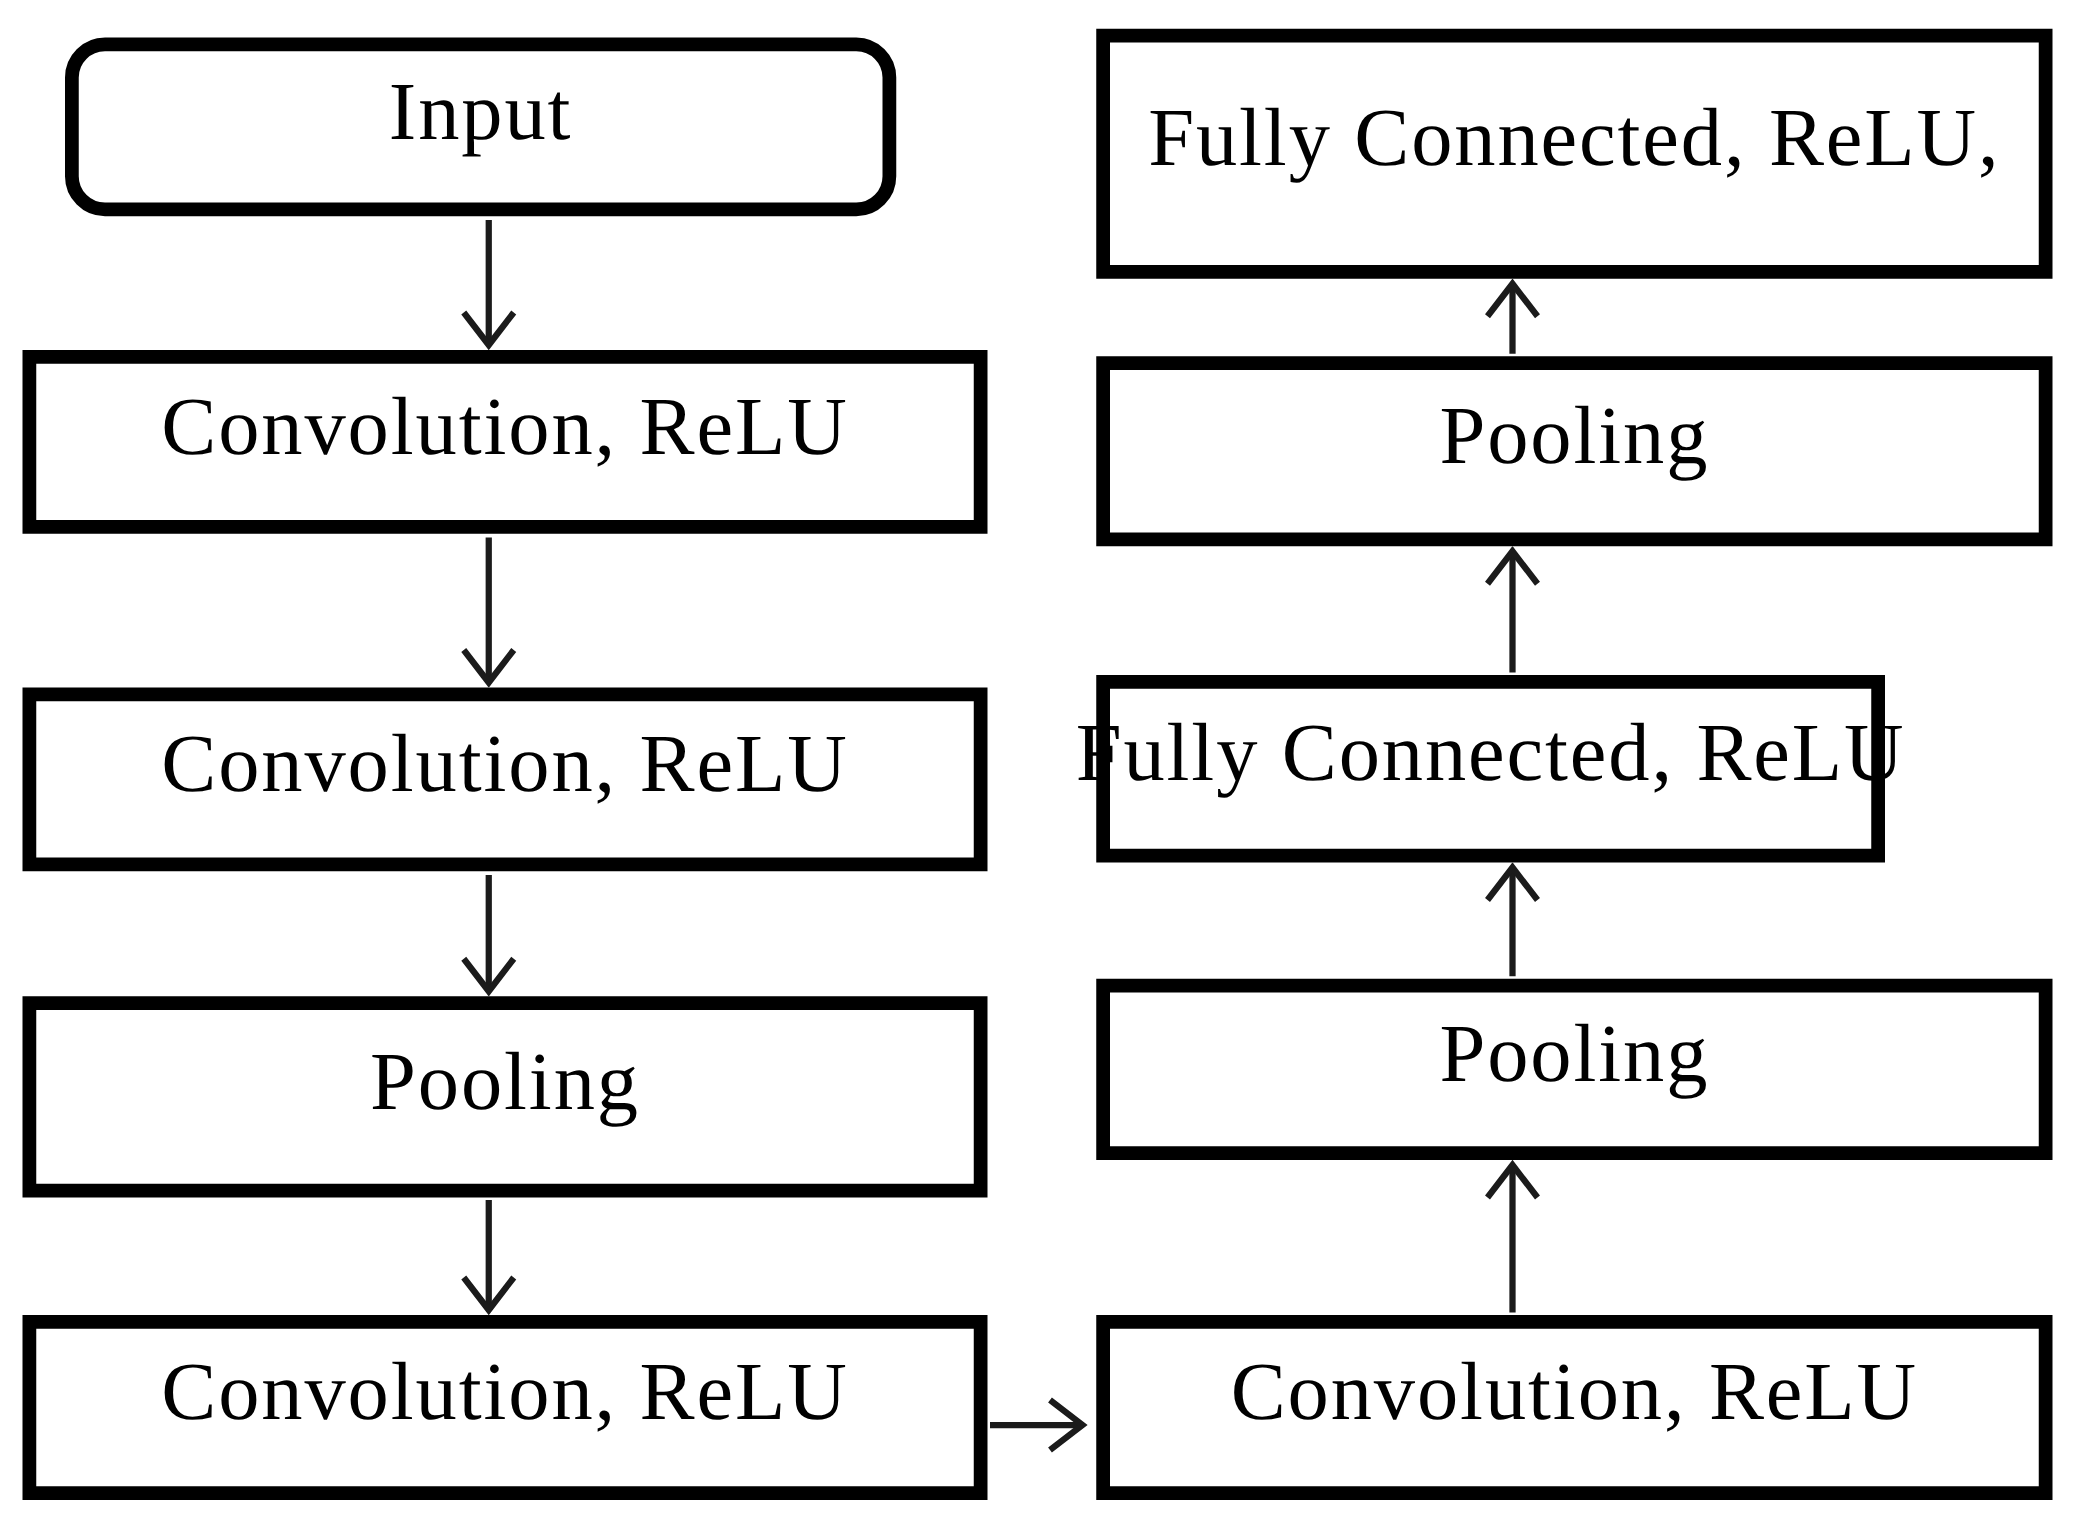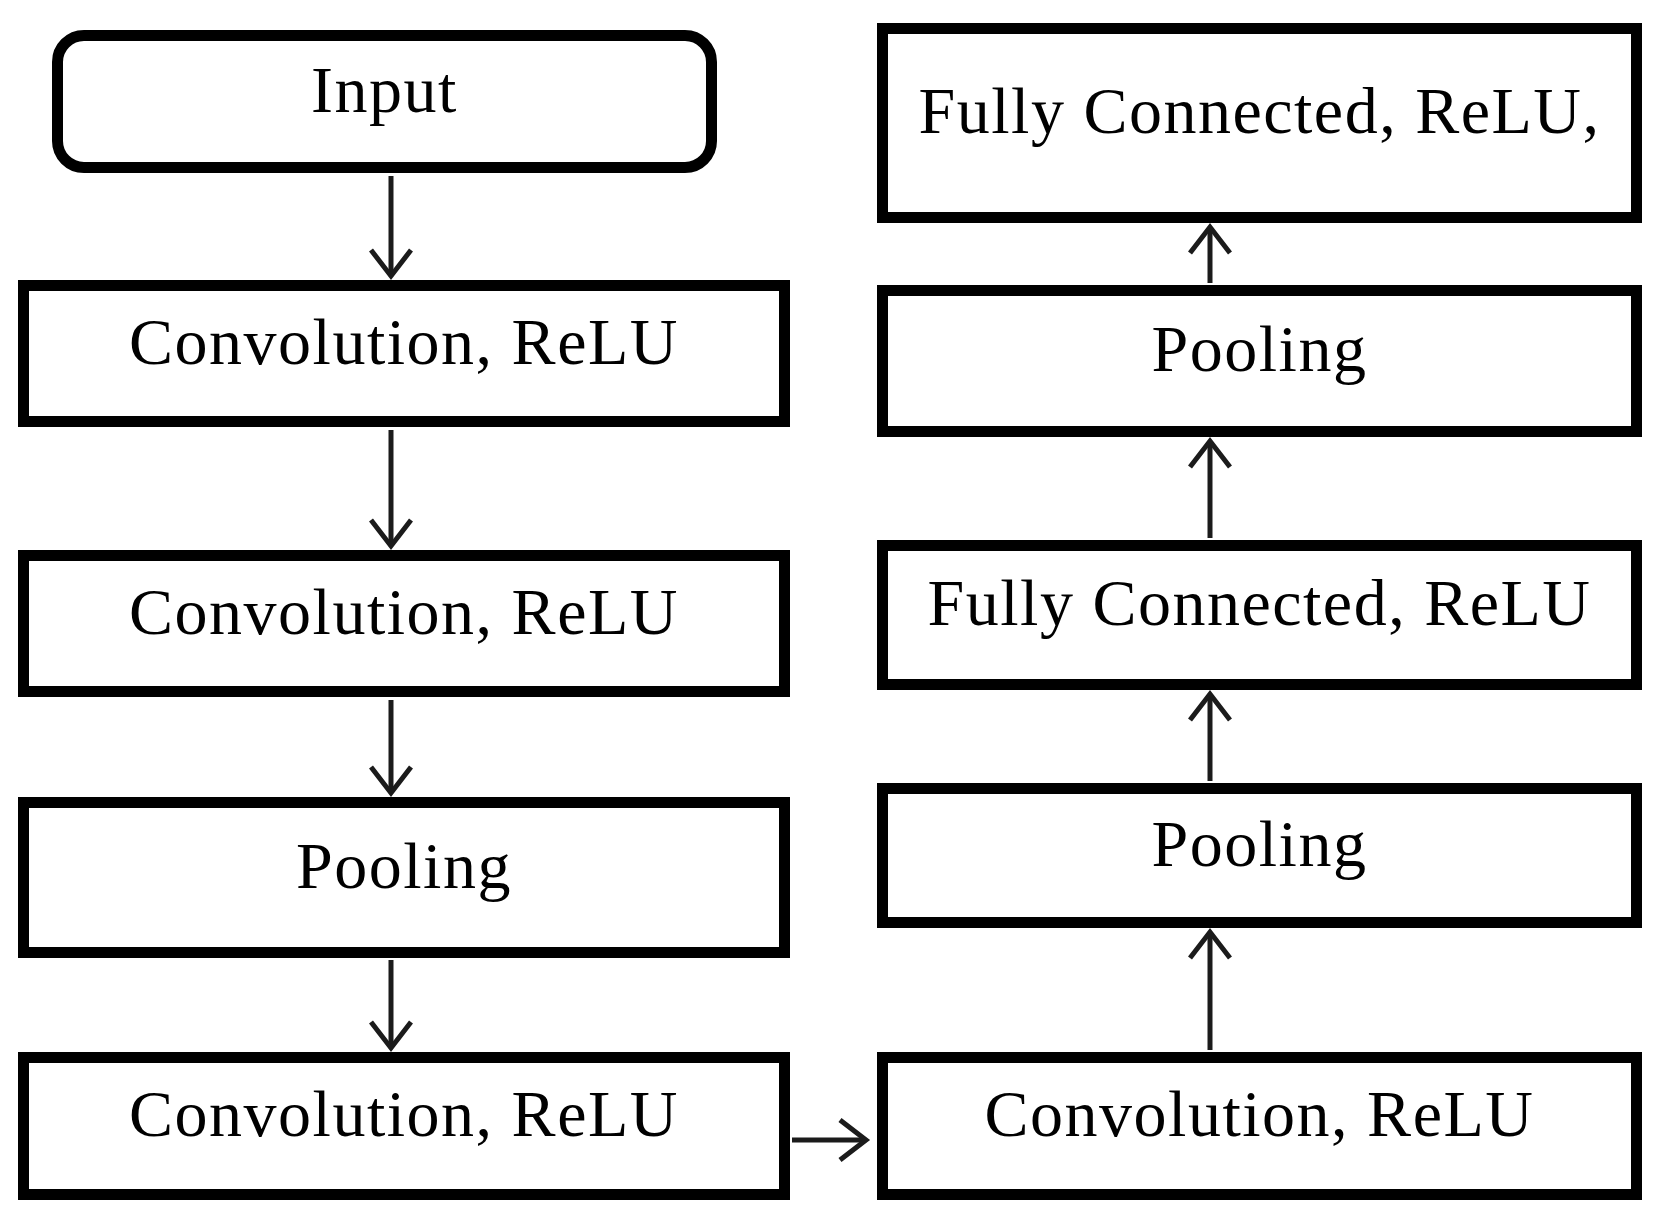--- a/index.html
+++ b/index.html
@@ -119,21 +119,21 @@
   </div>
 
   <div class="node" style="left:877px; top:23px; width:765px; height:200px;">
     <span class="line">Fully Connected, ReLU,</span>
   </div>
 
   <div class="node" style="left:877px; top:285px; width:765px; height:152px;">
     <span class="line">Pooling</span>
   </div>
 
-  <div class="node" style="left:877px; top:540px; width:765px; height:150px;text-align:center;">
+  <div class="node" style="left:877px; top:540px; width:631px; height:150px;text-align:center;">
     <span class="line">Fully Connected, ReLU</span>
   </div>
 
   <div class="node" style="left:877px; top:783px; width:765px; height:145px;">
     <span class="line">Pooling</span>
   </div>
 
   <div class="node" style="left:877px; top:1052px; width:765px; height:148px;">
     <span class="line">Convolution, ReLU</span>
   </div>

